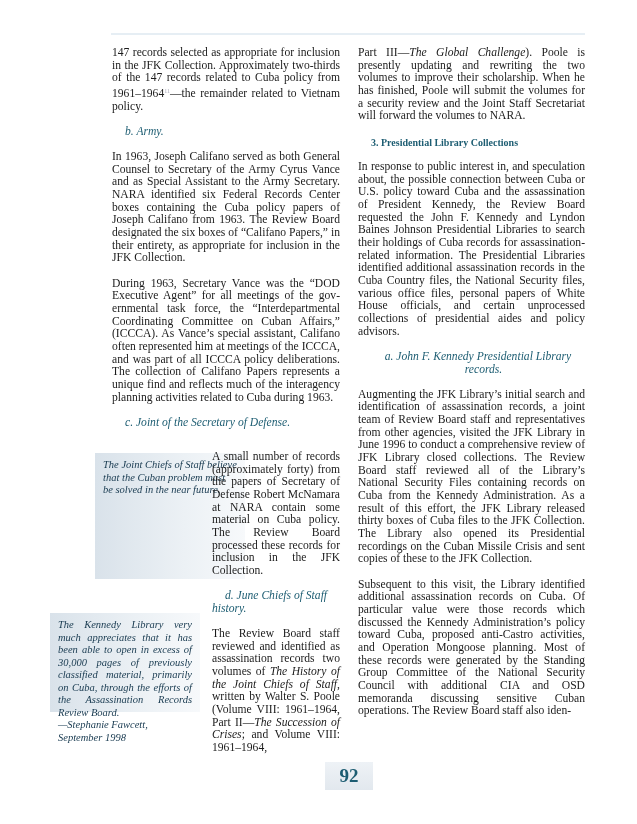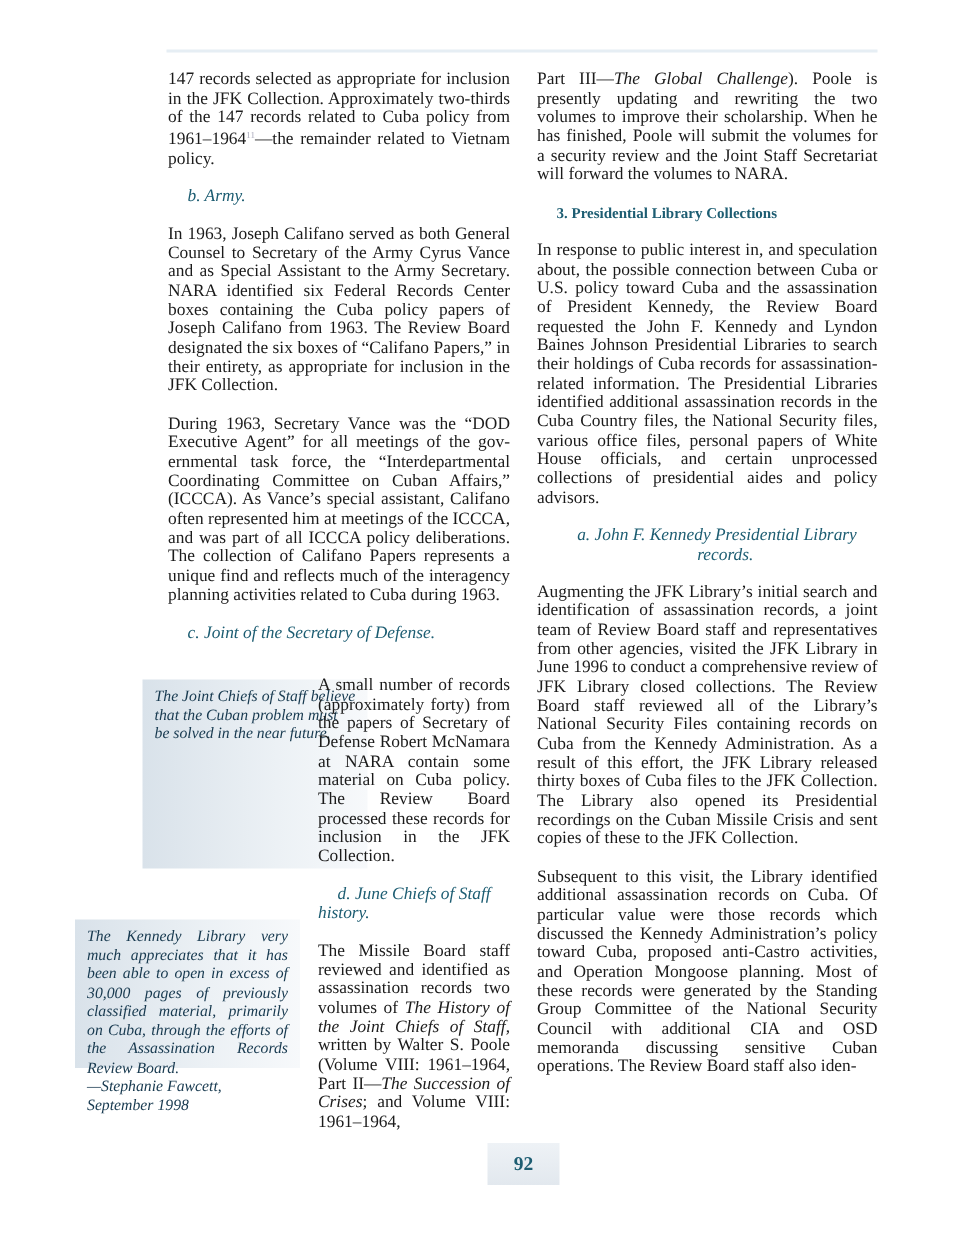--- a/index.html
+++ b/index.html
@@ -17,21 +17,21 @@
   #col-mid  { left: 212px; top: 451px; width: 128px; }
   #col-right{ left: 358px; top: 47px; width: 227px; }
   .quote { position: absolute; background: linear-gradient(90deg, #d9e2ea 0%, #ecf1f5 60%, #f7f9fb 100%);
            color: #17394f; font-style: italic; font-size: 10.5px; line-height: 12.5px;
            padding: 6px 8px 8px 8px; box-sizing: border-box; }
   #quote1 { left: 50px; top: 453px; width: 150px; height: 126px; text-align: left; margin-left: 45px; }
   #quote2 { left: 50px; top: 613px; width: 150px; height: 99px; text-align: justify; }
   .quote span { display: block; }
   .pagenum { position: absolute; left: 325px; top: 762px; width: 48px; height: 28px;
              background: linear-gradient(180deg, #eef2f6, #e2e8ee); color: #1d5d72;
-             font-weight: bold; font-size: 13px; text-align: center; line-height: 28px; }
+             font-weight: bold; font-size: 19px; text-align: center; line-height: 28px; }
   sup { font-size: 6px; vertical-align: 4px; color: #aab; }
 </style>
 </head>
 <body>
 
 <div class="rule"></div>
 
 <div class="col" id="col-left">
   <p><span>147 records selected as appropriate for inclu­sion in the JFK Collection. Approximately two-thirds of the 147 records related to Cuba policy from 1961–1964</span><sup>11</sup><span>—the remainder related to Vietnam policy.</span></p>
   <div class="sub">b. Army.</div>
@@ -45,21 +45,21 @@
 </div>
 
 <div class="quote" id="quote2">
   <span>The Kennedy Library very much appreciates that it has been able to open in excess of 30,000 pages of previously clas­sified material, primarily on Cuba, through the efforts of the Assassination Records Review Board.</span>
   <span style="text-align:left">—Stephanie Fawcett, September 1998</span>
 </div>
 
 <div class="col" id="col-mid">
   <p>A small number of records (approximately forty) from the papers of Secretary of Defense Robert McNamara at NARA con­tain some material on Cuba policy. The Review Board processed these records for inclusion in the JFK Collection.</p>
   <div class="sub" style="padding-left:0;text-indent:13px;">d. June Chiefs of Staff history.</div>
-  <p><span>The Missile Board staff reviewed and identified as assassination records two volumes of </span><i>The His­tory of the Joint Chiefs of Staff</i><span>, written by Walter S. Poole (Volume VIII: 1961–1964, Part II—</span><i>The Succession of Crises</i><span>; and Volume VIII: 1961–1964,</span></p>
+  <p><span>The Review Board staff reviewed and identified as assassination records two volumes of </span><i>The His­tory of the Joint Chiefs of Staff</i><span>, written by Walter S. Poole (Volume VIII: 1961–1964, Part II—</span><i>The Succession of Crises</i><span>; and Volume VIII: 1961–1964,</span></p>
 </div>
 
 <div class="col" id="col-right">
   <p><span>Part III—</span><i>The Global Challenge</i><span>). Poole is presently updating and rewriting the two volumes to improve their scholarship. When he has finished, Poole will submit the vol­umes for a security review and the Joint Staff Secretariat will forward the volumes to NARA.</span></p>
   <h3>3. Presidential Library Collections</h3>
   <p>In response to public interest in, and specula­tion about, the possible connection between Cuba or U.S. policy toward Cuba and the assassination of President Kennedy, the Review Board requested the John F. Kennedy and Lyndon Baines Johnson Presidential Libraries to search their holdings of Cuba records for assassination-related information. The Presidential Libraries identified addi­tional assassination records in the Cuba Country files, the National Security files, var­ious office files, personal papers of White House officials, and certain unprocessed collections of presidential aides and policy advisors.</p>
   <div class="sub hang">a. John F. Kennedy Presidential Library records.</div>
   <p>Augmenting the JFK Library’s initial search and identification of assassination records, a joint team of Review Board staff and repre­sentatives from other agencies, visited the JFK Library in June 1996 to conduct a com­prehensive review of JFK Library closed col­lections. The Review Board staff reviewed all of the Library’s National Security Files con­taining records on Cuba from the Kennedy Administration. As a result of this effort, the JFK Library released thirty boxes of Cuba files to the JFK Collection. The Library also opened its Presidential recordings on the Cuban Missile Crisis and sent copies of these to the JFK Collection.</p>
   <p>Subsequent to this visit, the Library identified additional assassination records on Cuba. Of particular value were those records which discussed the Kennedy Administration’s pol­icy toward Cuba, proposed anti-Castro activ­ities, and Operation Mongoose planning. Most of these records were generated by the Standing Group Committee of the National Security Council with additional CIA and OSD memoranda discussing sensitive Cuban operations. The Review Board staff also iden-</p>
 </div>

